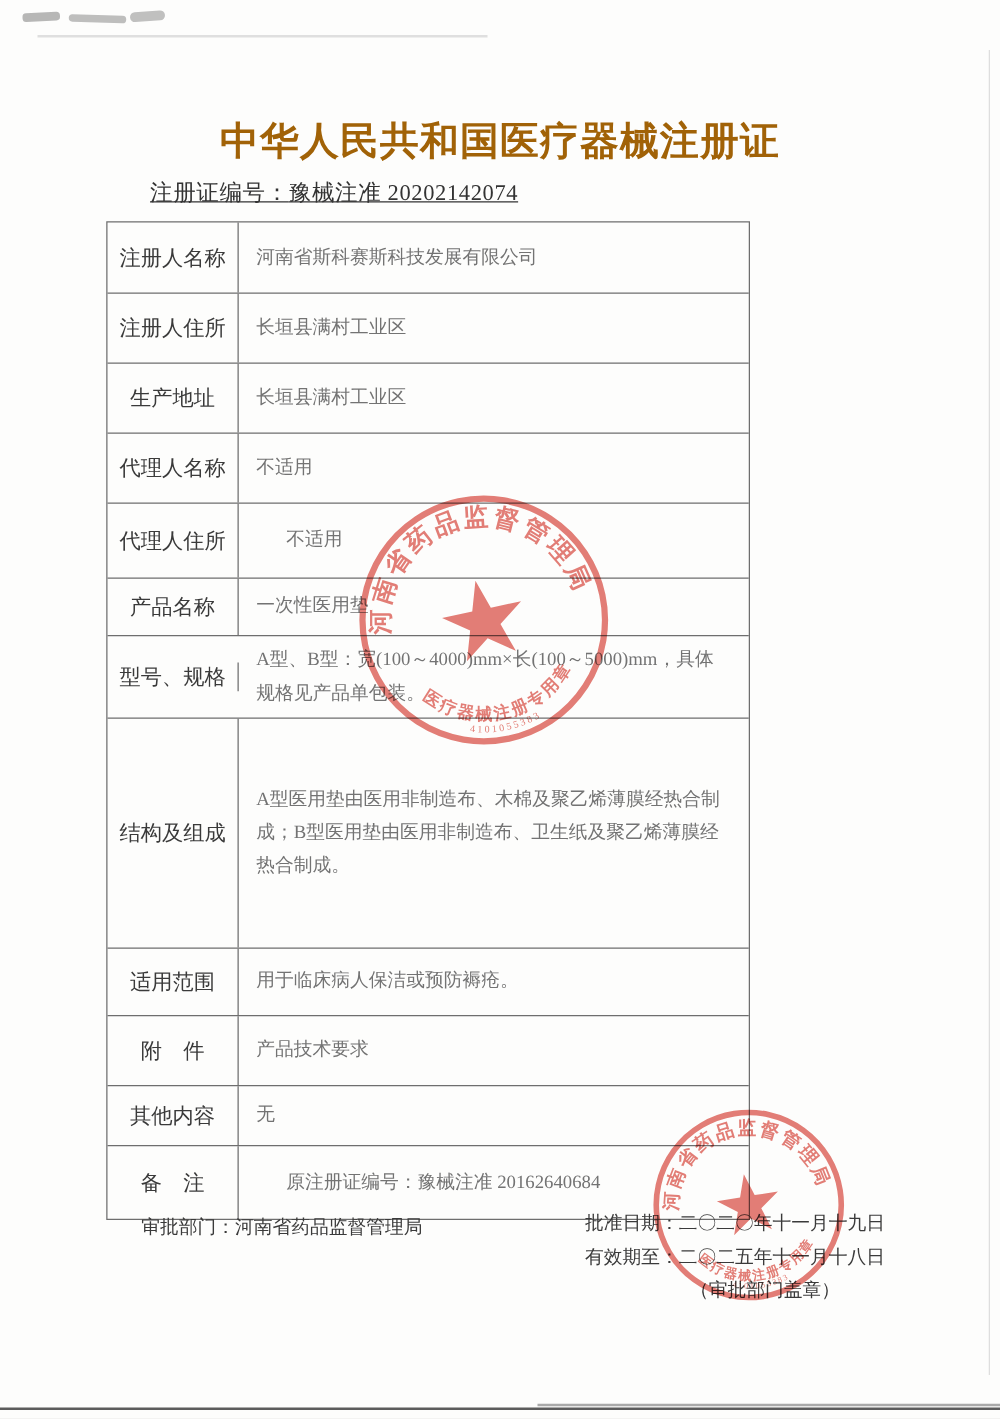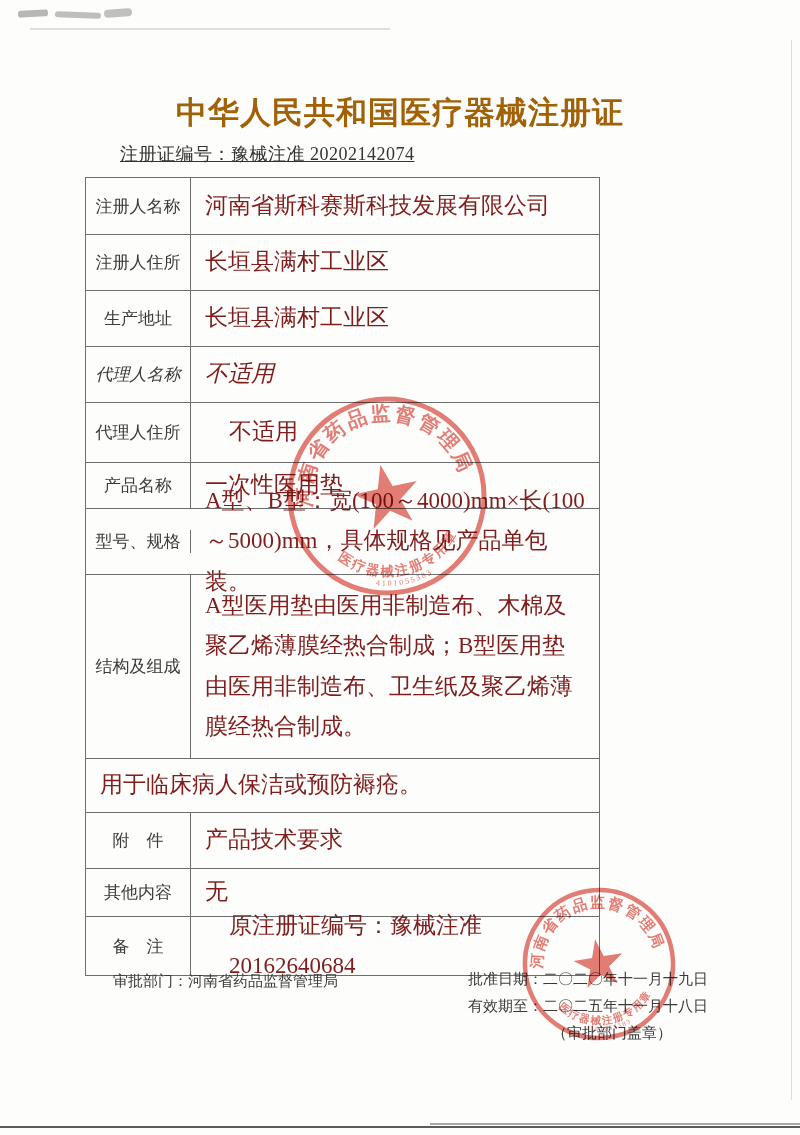--- a/index.html
+++ b/index.html
@@ -31,21 +31,21 @@
   .cert-row:last-child{border-bottom:none;gap:24px;}
   .cell-label{
     width:105px;flex:0 0 105px;box-sizing:border-box;
     border-right:1px solid #6e6e6e;
     display:flex;align-items:center;justify-content:center;
     font-size:17px;color:#3a3a3a;text-align:center;
   }
   .cell-value{
     flex:1;display:flex;align-items:center;
     padding:4px 14px;box-sizing:border-box;
-    font-size:23px;line-height:1.75;color:#7f1d1d;
+    font-size:15px;line-height:1.75;color:#737373;
   }
   .footer-left{
     position:absolute;left:113px;top:972px;
     font-size:15px;color:#3a3a3a;
   }
   .footer-right{
     position:absolute;left:468px;top:966px;width:242px;
     font-size:15px;color:#3a3a3a;line-height:27px;
   }
   .footer-right .seal-note{display:block;text-align:right;padding-right:38px;}
@@ -93,41 +93,42 @@
         <div class="cell-value">河南省斯科赛斯科技发展有限公司</div>
       </div>
       <div class="cert-row" style="height: 56px;">
         <div class="cell-label">注册人住所</div>
         <div class="cell-value">长垣县满村工业区</div>
       </div>
       <div class="cert-row" style="height: 56px;">
         <div class="cell-label">生产地址</div>
         <div class="cell-value">长垣县满村工业区</div>
       </div>
-      <div class="cert-row" style="height: 56px; font-style: italic;">
+      <div class="cert-row" style="height: 56px;">
         <div class="cell-label">代理人名称</div>
         <div class="cell-value">不适用</div>
       </div>
       <div class="cert-row" style="height: 60px; gap: 24px;">
         <div class="cell-label">代理人住所</div>
         <div class="cell-value">不适用</div>
       </div>
       <div class="cert-row" style="height: 46px;">
         <div class="cell-label">产品名称</div>
         <div class="cell-value">一次性医用垫</div>
       </div>
       <div class="cert-row" style="height: 66px; align-items: center;">
         <div class="cell-label">型号、规格</div>
         <div class="cell-value">A型、B型：宽(100～4000)mm×长(100～5000)mm，具体规格见产品单包装。</div>
       </div>
       <div class="cert-row" style="height: 184px;">
         <div class="cell-label">结构及组成</div>
         <div class="cell-value">A型医用垫由医用非制造布、木棉及聚乙烯薄膜经热合制成；B型医用垫由医用非制造布、卫生纸及聚乙烯薄膜经热合制成。</div>
       </div>
       <div class="cert-row" style="height: 54px;">
+        <div class="cell-label">适用范围</div>
         <div class="cell-value">用于临床病人保洁或预防褥疮。</div>
       </div>
       <div class="cert-row" style="height: 56px;">
         <div class="cell-label">附　件</div>
         <div class="cell-value">产品技术要求</div>
       </div>
       <div class="cert-row" style="height: 48px;">
         <div class="cell-label">其他内容</div>
         <div class="cell-value">无</div>
       </div>

